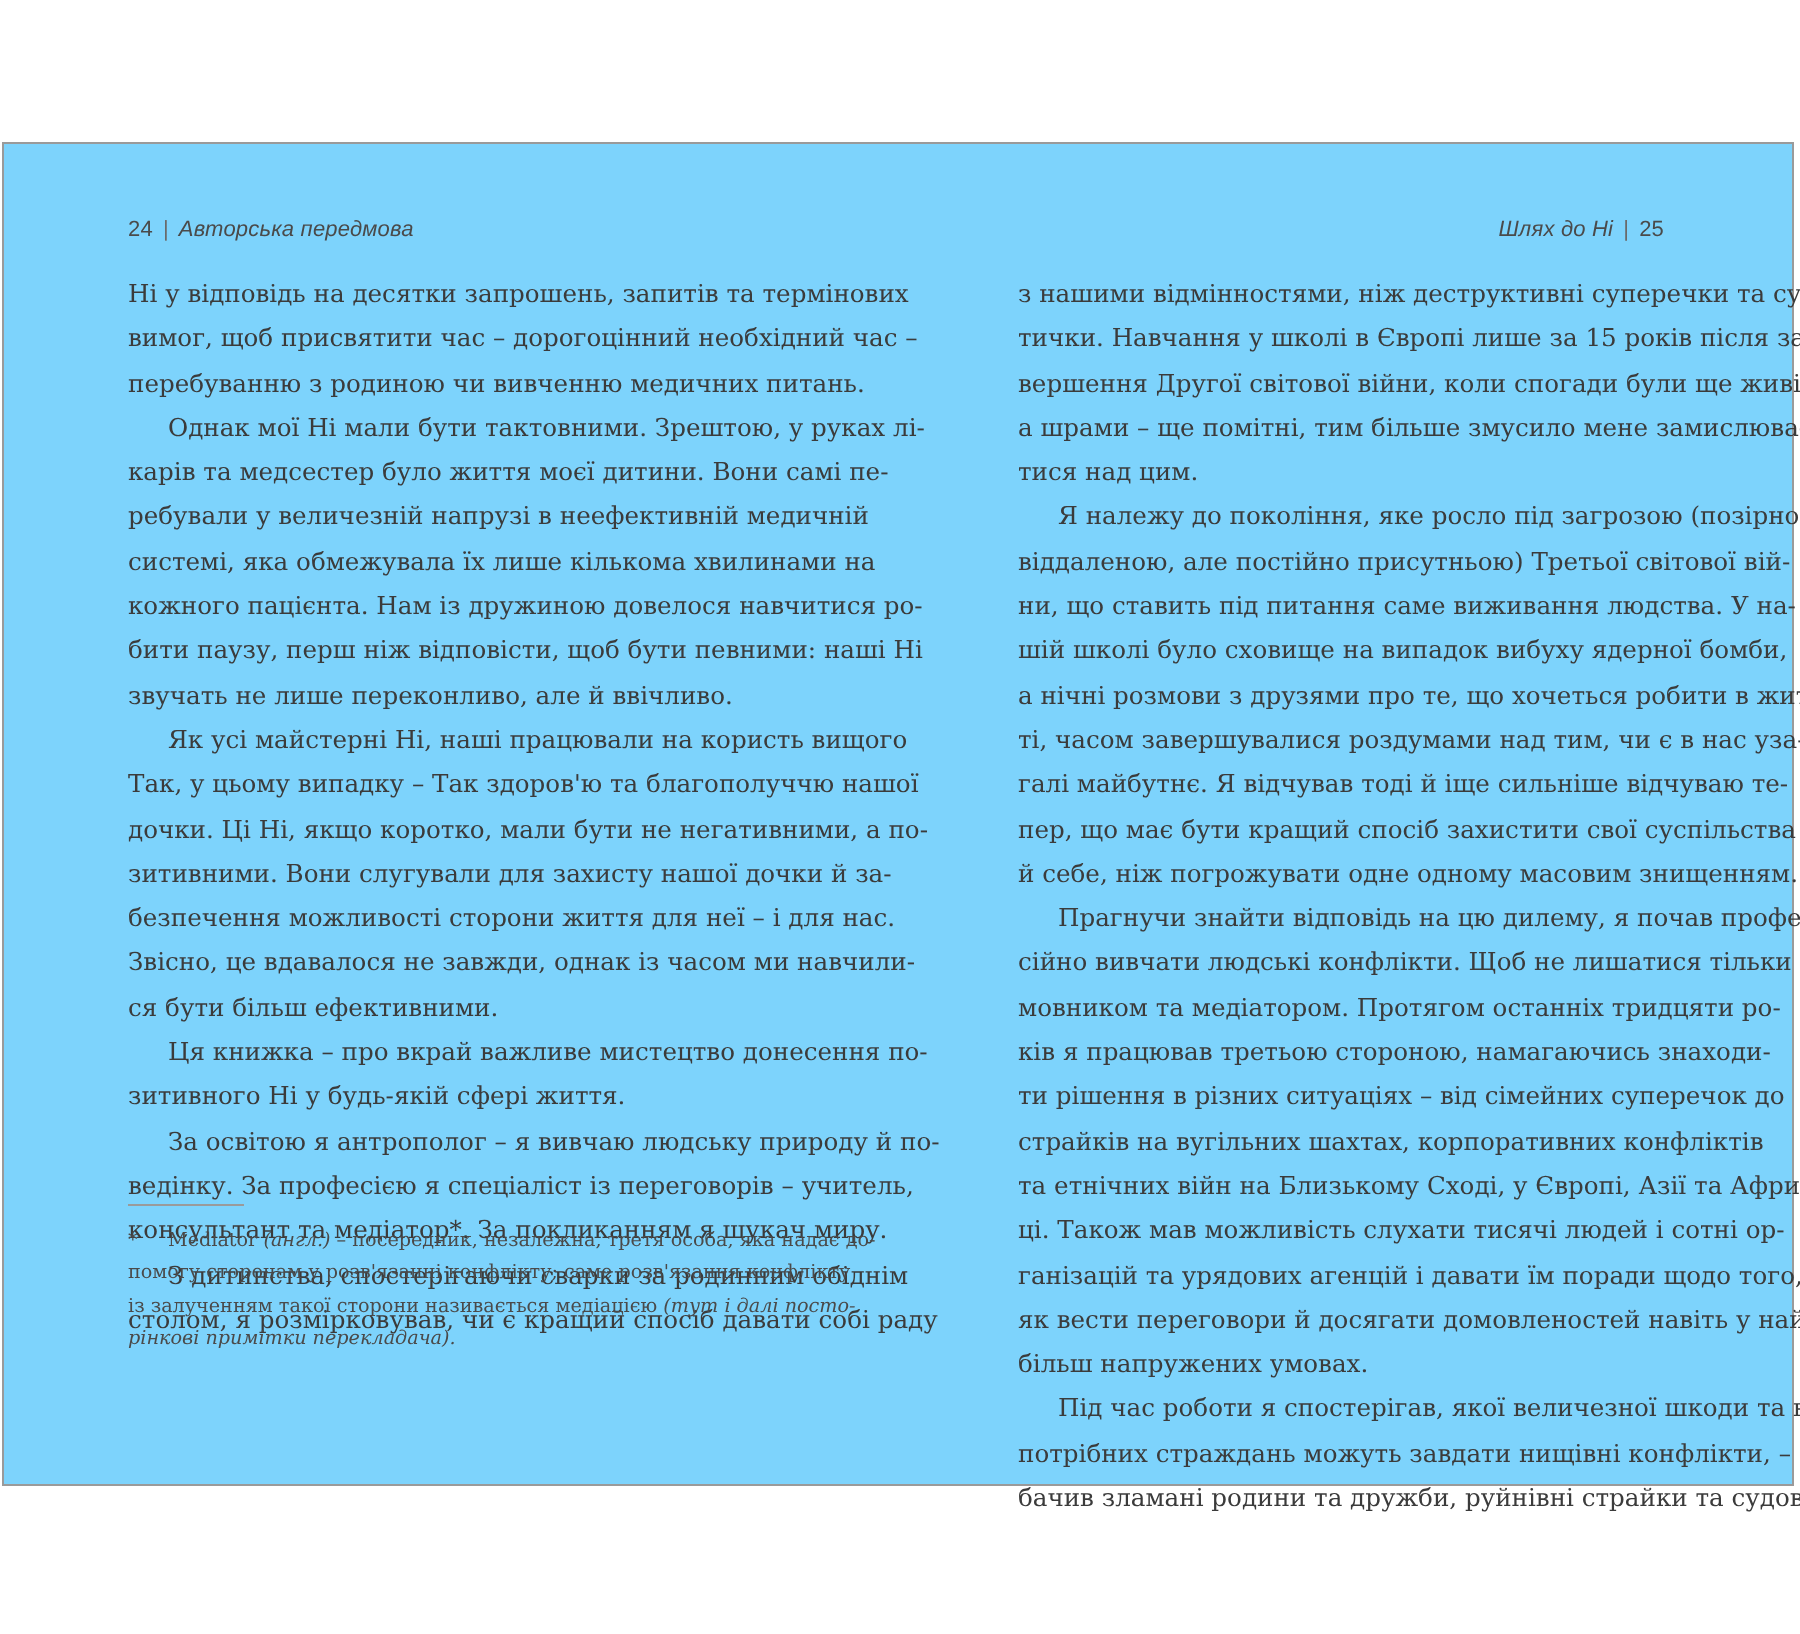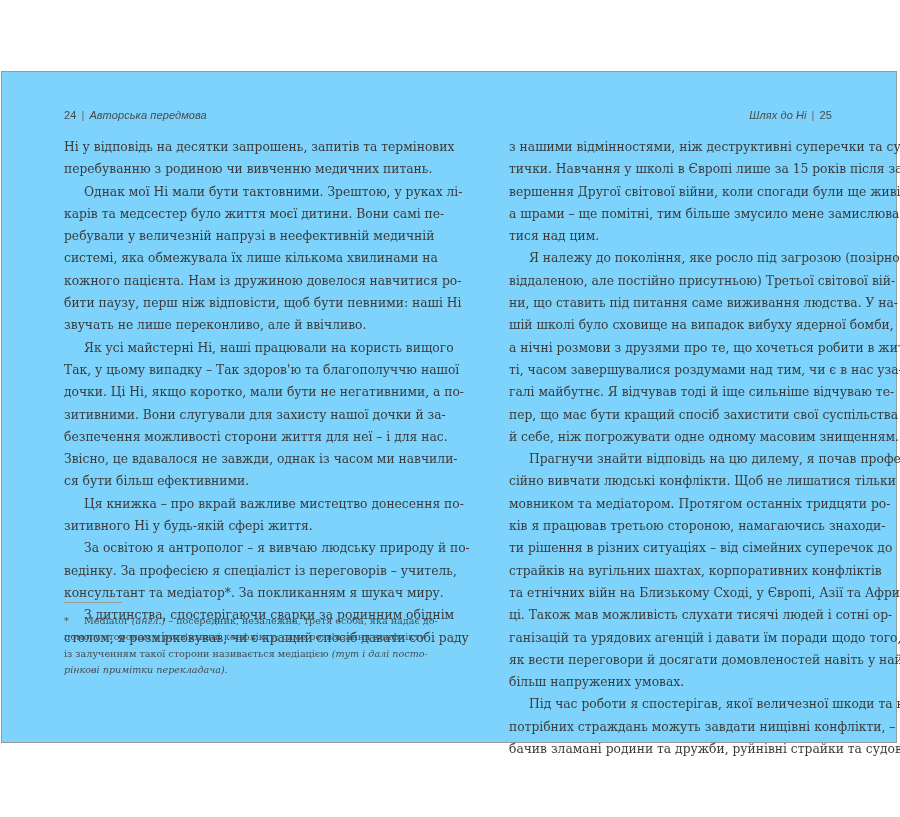--- a/index.html
+++ b/index.html
@@ -90,20 +90,21 @@
   <div class="running-head left">
     <span>24</span><span class="sep">|</span><span class="title">Авторська передмова</span>
   </div>
 
   <div class="running-head right">
     <span class="title">Шлях до Ні</span><span class="sep">|</span><span>25</span>
   </div>
 
   <div class="page-col left" id="left-col">
       <span class="line">Ні у відповідь на десятки запрошень, запитів та термінових</span>
+      <span class="line">вимог, щоб присвятити час – дорогоцінний необхідний час –</span>
       <span class="line last">перебуванню з родиною чи вивченню медичних питань.</span>
       <span class="line indent">Однак мої Ні мали бути тактовними. Зрештою, у руках лі-</span>
       <span class="line">карів та медсестер було життя моєї дитини. Вони самі пе-</span>
       <span class="line">ребували у величезній напрузі в неефективній медичній</span>
       <span class="line">системі, яка обмежувала їх лише кількома хвилинами на</span>
       <span class="line">кожного пацієнта. Нам із дружиною довелося навчитися ро-</span>
       <span class="line">бити паузу, перш ніж відповісти, щоб бути певними: наші Ні</span>
       <span class="line last">звучать не лише переконливо, але й ввічливо.</span>
       <span class="line indent">Як усі майстерні Ні, наші працювали на користь вищого</span>
       <span class="line">Так, у цьому випадку – Так здоров'ю та благополуччю нашої</span>

